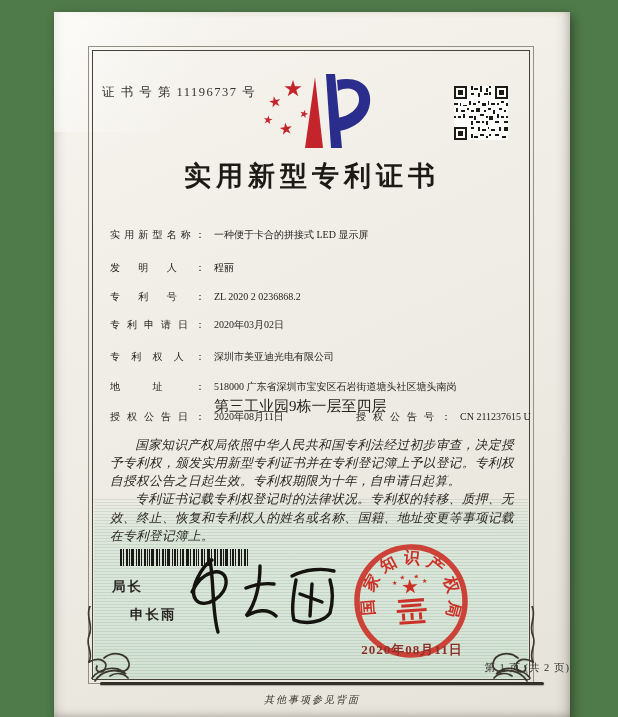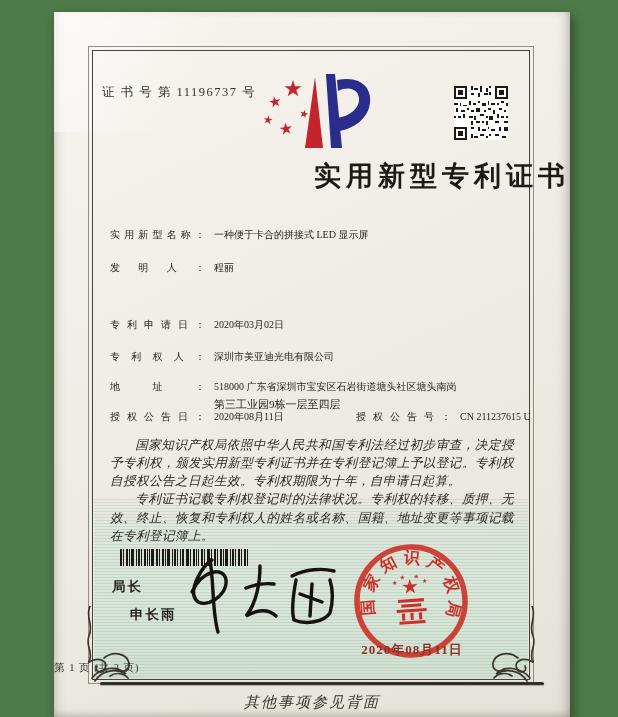--- a/index.html
+++ b/index.html
@@ -43,55 +43,55 @@
     border:1.6px solid #45423a; outline:1px solid #938f82; outline-offset:3px;
     pointer-events:none;
   }
 
   .certno { position:absolute; left:48px; top:72px; font-size:12.5px; letter-spacing:1.5px; color:#33302a; }
 
   .logo { position:absolute; left:202px; top:60px; width:116px; height:84px; }
   .qr { position:absolute; left:400px; top:74px; width:54px; height:54px; }
 
   .title {
-    position:absolute; left:0; top:146px; width:100%; text-align:right;
+    position:absolute; left:0; top:146px; width:100%; text-align:center;
     font-size:27px; font-weight:600; letter-spacing:5px; color:#1d1a15;
   }
 
   .row { position:absolute; left:56px; right:54px; font-size:10px; line-height:1.25; }
   .lab { display:inline-block; width:95px; text-align:justify; text-align-last:justify; vertical-align:top; }
   .val { margin-left:9px; }
-  .addr2 { position:absolute; left:160px; top:385px; font-size:11px; }
+  .addr2 { position:absolute; left:160px; top:385px; font-size:15px; }
   .pair2 { position:absolute; left:246px; top:0; white-space:nowrap; }
 
   .paras { position:absolute; left:56px; top:424px; width:404px; font-size:12.6px; line-height:1.44;
            text-align:justify; font-style:italic; letter-spacing:.4px; color:#2b2822; }
   .paras p { text-indent:2em; margin:0;font-style:italic; }
 
   .barcode { position:absolute; left:66px; top:537px; width:128px; height:17px; }
 
   .director { position:absolute; left:58px; top:566px; font-size:13.5px; font-weight:bold; letter-spacing:2px; }
   .director-name { position:absolute; left:58px; top:594px; font-size:13.5px; font-weight:bold; letter-spacing:2px;margin-left:18px; }
   .signature { position:absolute; left:118px; top:540px; width:180px; height:88px; }
 
   .seal { position:absolute; left:294px; top:526px; width:126px; height:126px; transform:rotate(-4deg); opacity:.93; }
   .seal-date { position:absolute; left:278px; top:629px; width:160px; text-align:center;
                font-size:13px; font-weight:bold; color:#8e3029; letter-spacing:1px; }
 
   .ornament { position:absolute; width:56px; height:78px; }
   .orn-l { left:28px; top:594px; }
   .orn-r { left:430px; top:594px; transform:scaleX(-1); }
 
-  .pageno { position:absolute; left:0; top:649px; width:100%; text-align:left; font-size:10.5px; letter-spacing:1px; color:#33302a; }
+  .pageno { position:absolute; left:0; top:649px; width:100%; text-align:right; font-size:10.5px; letter-spacing:1px; color:#33302a; }
 
   .page-edge { position:absolute; left:46px; top:670px; width:444px; height:2.5px;
                background:#33302a; border-radius:2px; box-shadow:0 1px 1px rgba(0,0,0,.25); }
 
   .backnote { position:absolute; left:0; top:681px; width:100%; text-align:center;
-              font-size:15px; font-style:italic; letter-spacing:2px; color:#3a372f; }
+              font-size:10px; font-style:italic; letter-spacing:2px; color:#3a372f; }
 
   .defs { position:absolute; width:0; height:0; overflow:hidden; }
 </style>
 </head>
 <body>
 
 <svg class="defs" aria-hidden="true">
     <defs>
   <path id="st" d="M0,-1 L0.2245,-0.309 0.951,-0.309 0.363,0.118 0.588,0.809 0,0.382 -0.588,0.809 -0.363,0.118 -0.951,-0.309 -0.2245,-0.309 Z"></path>
   <g id="flourish" fill="none" stroke="#3b372d" stroke-width="1.7" stroke-linecap="round">
@@ -143,20 +143,23 @@
       </g>
     </svg>
 
     <div class="title">实用新型专利证书</div>
 
     <div class="row" style="top:217px">
       <span class="lab">实用新型名称：</span><span class="val">一种便于卡合的拼接式 LED 显示屏</span>
     </div>
     <div class="row" style="top:250px">
       <span class="lab">发明人：</span><span class="val">程丽</span>
+    </div>
+    <div class="row" style="top:279px">
+      <span class="lab">专利号：</span><span class="val">ZL 2020 2 0236868.2</span>
     </div>
     <div class="row" style="top:307px">
       <span class="lab">专利申请日：</span><span class="val">2020年03月02日</span>
     </div>
     <div class="row" style="top:339px">
       <span class="lab">专利权人：</span><span class="val">深圳市美亚迪光电有限公司</span>
     </div>
     <div class="row" style="top:369px">
       <span class="lab">地址：</span><span class="val">518000 广东省深圳市宝安区石岩街道塘头社区塘头南岗</span>
     </div>

